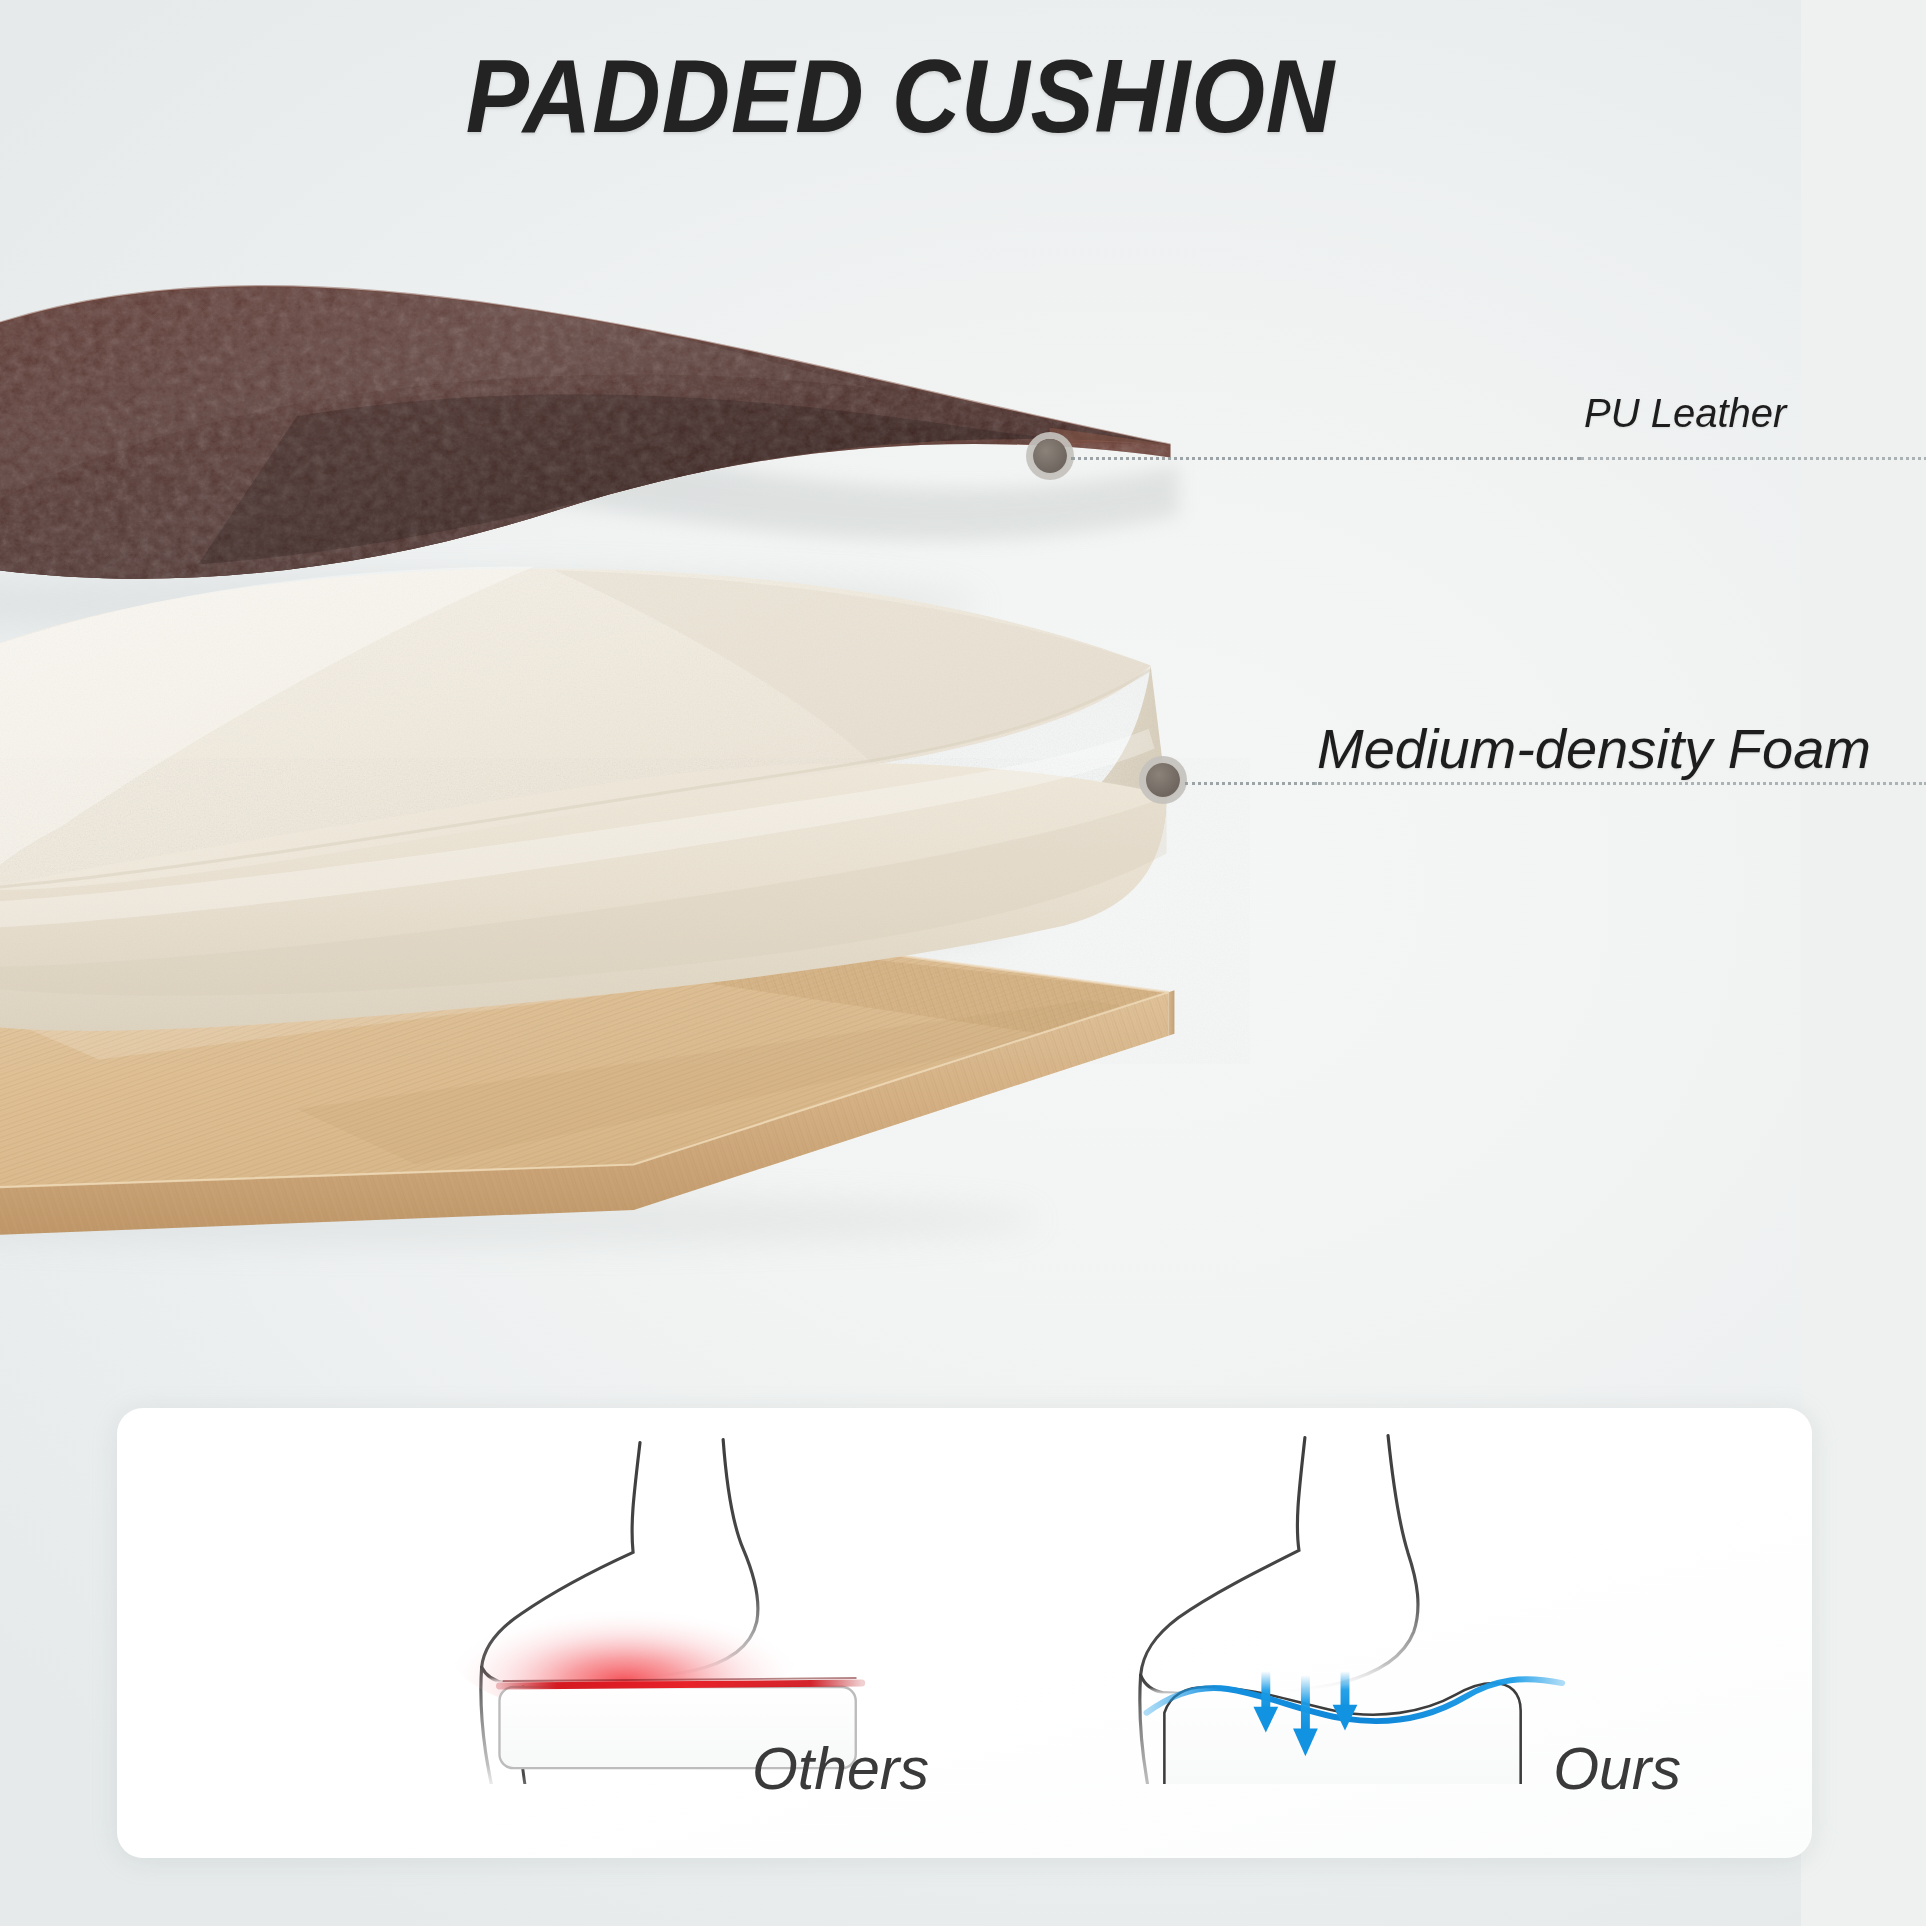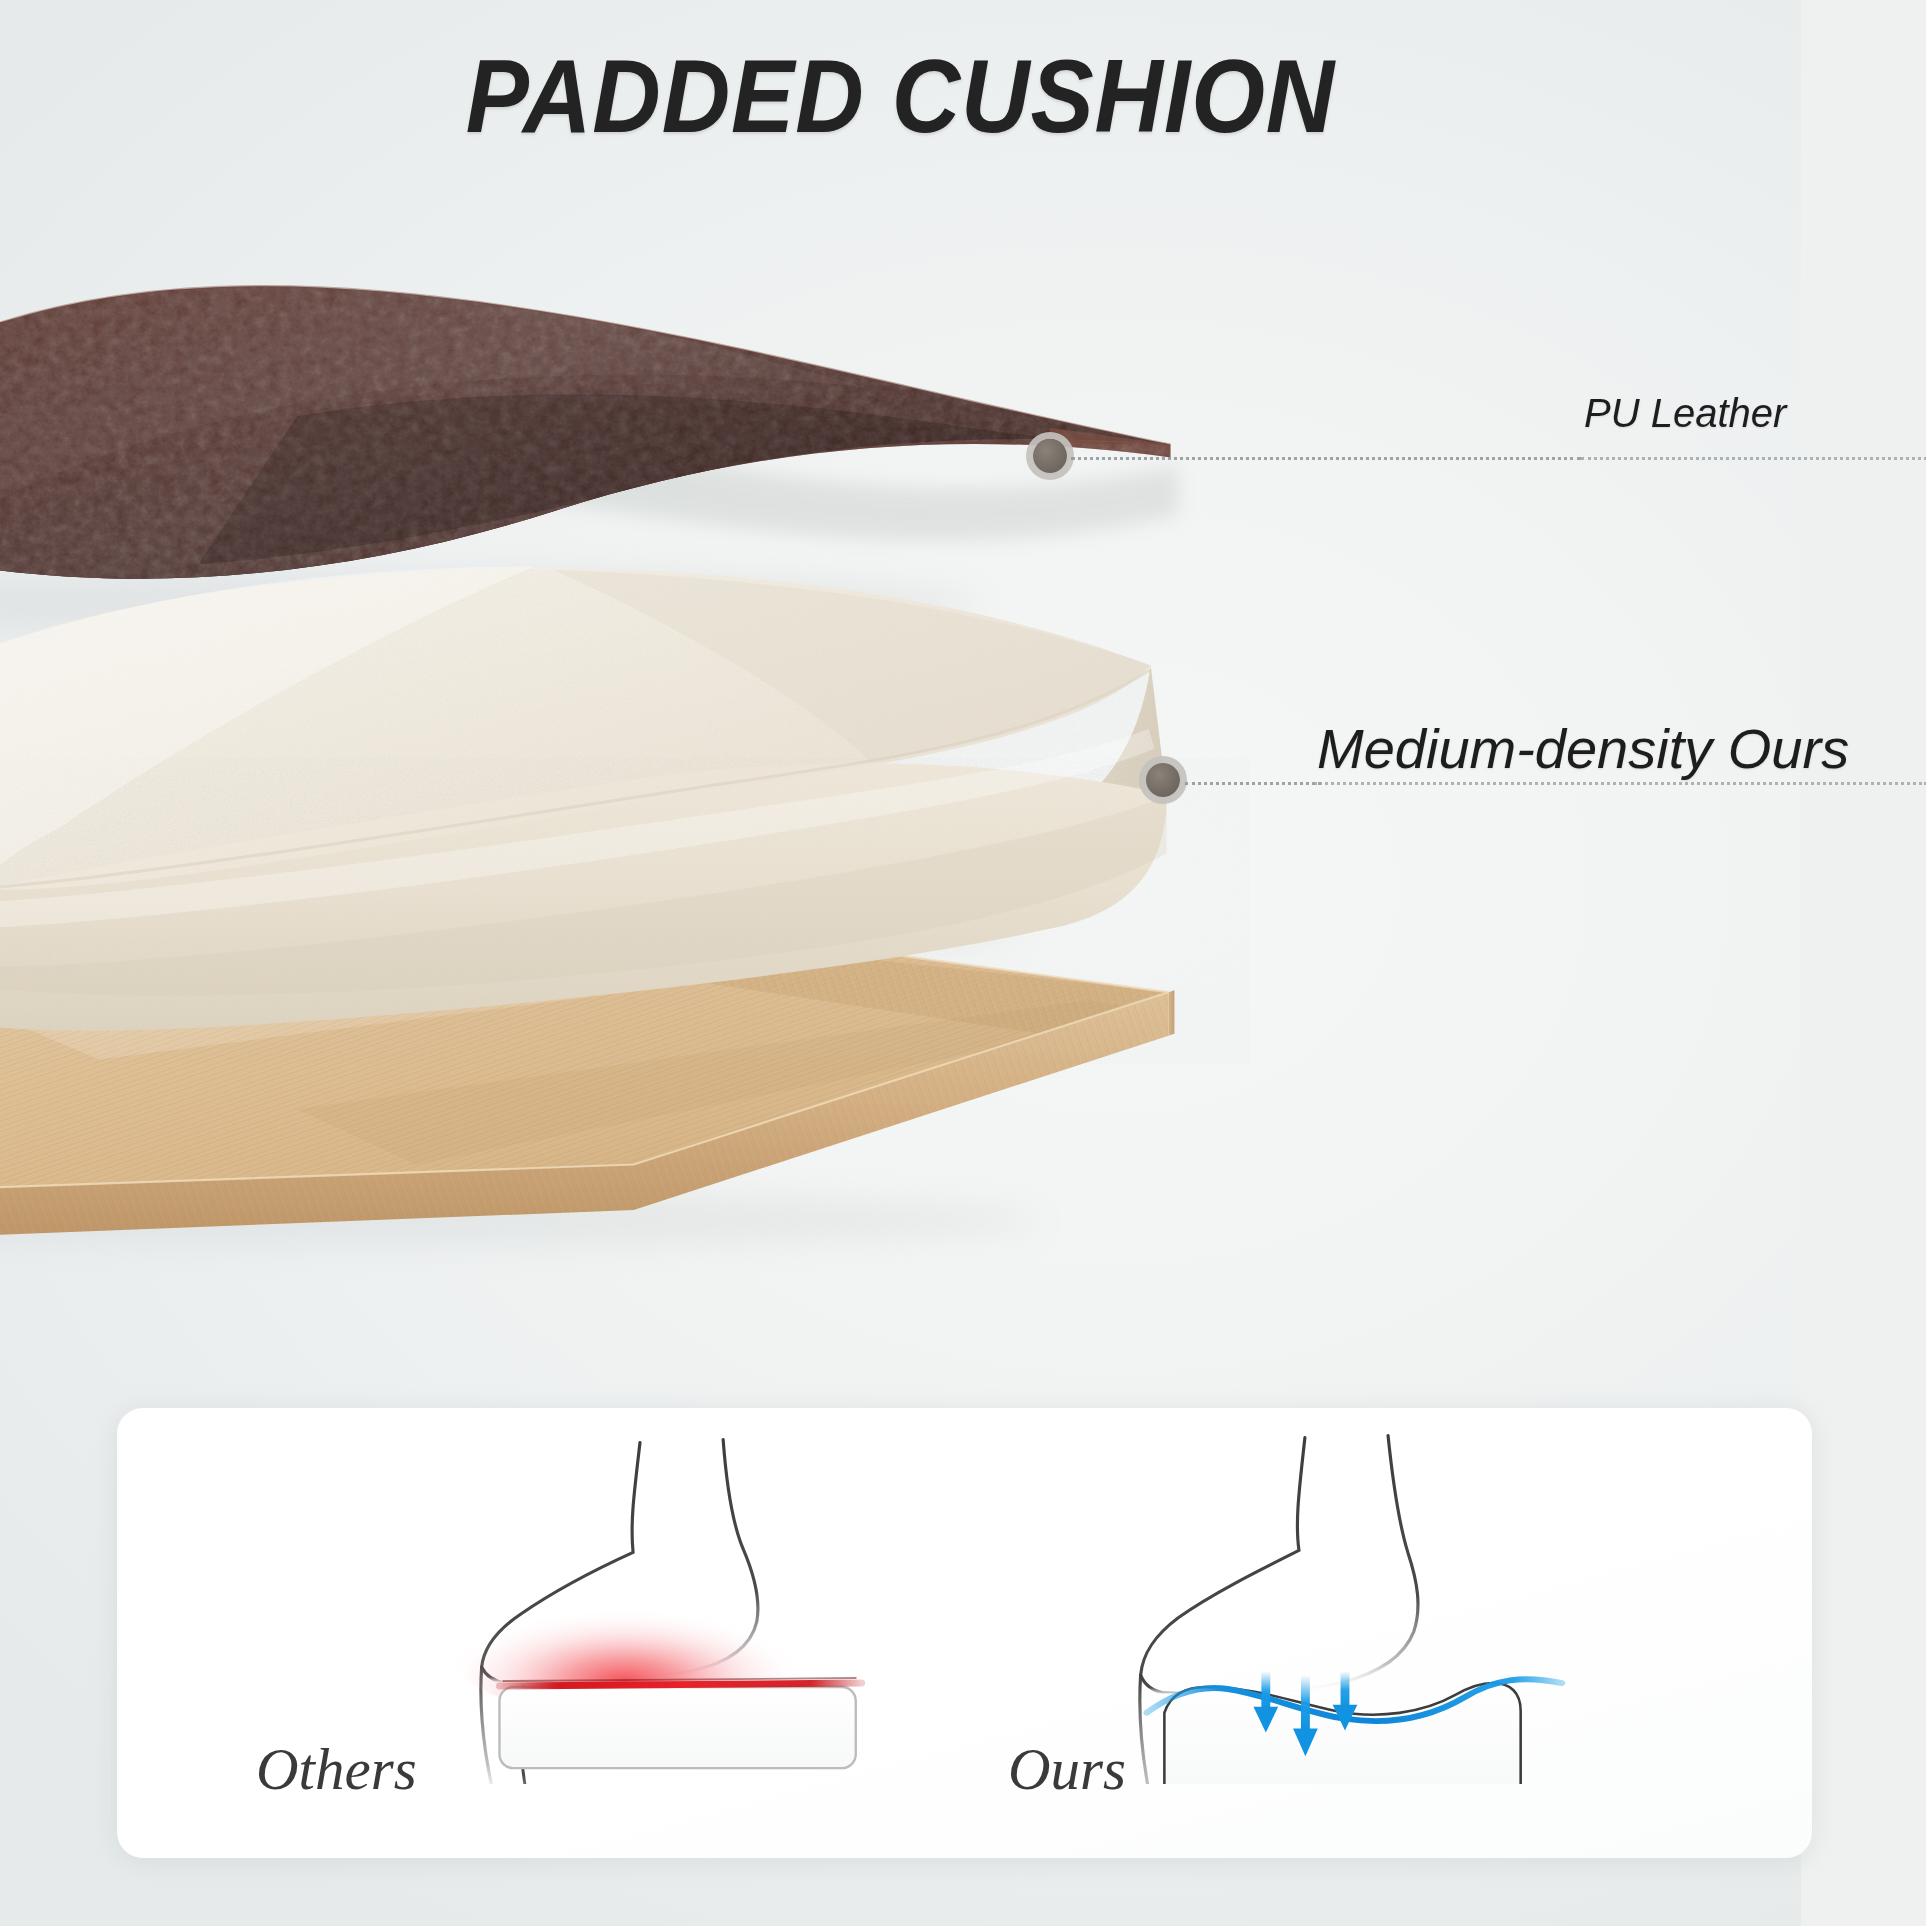--- a/index.html
+++ b/index.html
@@ -55,22 +55,22 @@
   }
 
   
   .panel{
     position:absolute;
     background:linear-gradient(165deg,#ffffff 0%,#ffffff 55%,#fbfcfc 100%);
     border-radius:26px;
     box-shadow:0 3px 26px rgba(150,158,158,0.20);
   }
   .cmp-caption{
-    position:absolute;text-align:left;
-    font-family:Liberation Serif, serif;
+    position:absolute;text-align:right;
+    font-family:Liberation Sans, sans-serif;
     font-style:italic;font-size:59px;color:#3a3a3a;
     white-space:nowrap;
   }
   .cmp-fig{position:absolute;}
 </style>
 </head>
 <body>
 
 <div id="stage">
 
@@ -276,21 +276,21 @@
   <div class="callout">
     <div class="marker" style="left:1033px;top:439px;"></div>
     <div class="dotline" style="left:1071px;top:457px;width:510px;"></div>
     <div class="lbl" style="left:1584px;top:391px;font-size:40px;">PU Leather</div>
     <div class="lbl-underline" style="left:1581px;top:457px;width:346px;"></div>
   </div>
 
   <div class="callout">
     <div class="marker" style="left:1146px;top:763px;"></div>
     <div class="dotline" style="left:1185px;top:782px;width:136px;"></div>
-    <div class="lbl" style="left:1317px;top:716px;font-size:56px;">Medium-density Ours</div>
+    <div class="lbl" style="left:1317px;top:716px;font-size:56px;">Medium-density Foam</div>
     <div class="lbl-underline" style="left:1314px;top:782px;width:613px;"></div>
   </div>
 
   <div class="panel" style="left:117px;top:1408px;width:1695px;height:450px;">
 
     <div class="cmp-fig" style="left:139px;top:-10px;width:673px;height:386px;">
       <svg width="673" height="386" viewBox="0 0 680 390" xmlns="http://www.w3.org/2000/svg">
         <defs>
           <radialGradient id="hotspot" cx="50%" cy="74%" r="52%">
             <stop offset="0%" stop-color="#f2262e" stop-opacity="0.80"></stop>

